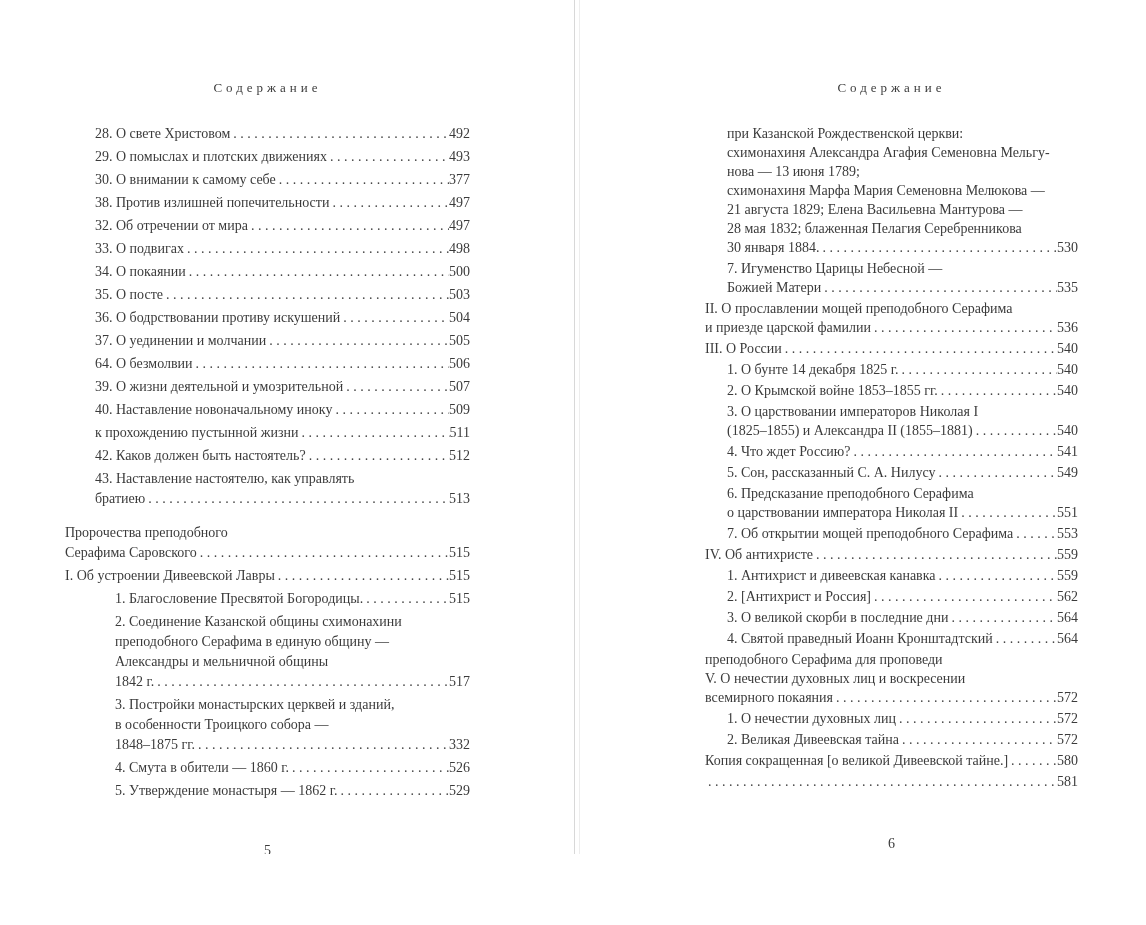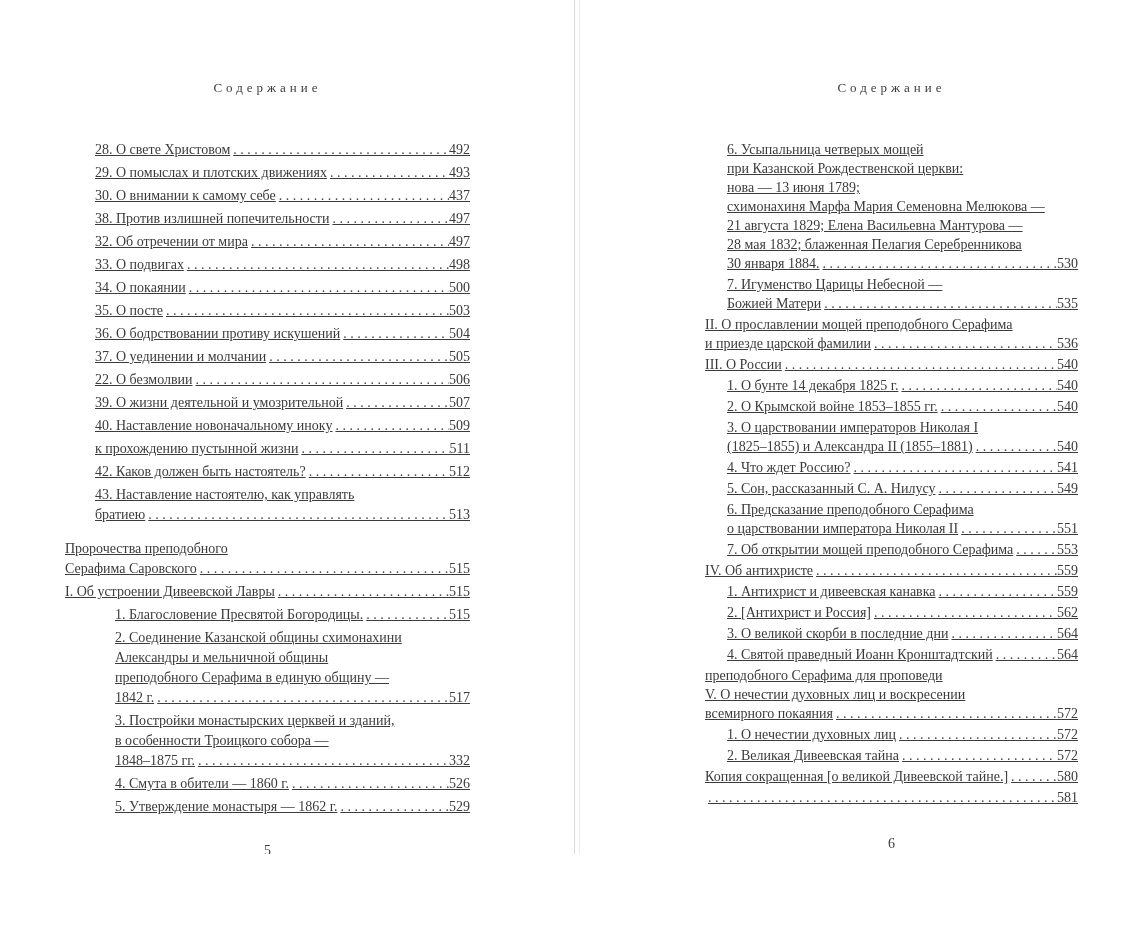--- a/index.html
+++ b/index.html
@@ -10,21 +10,21 @@
   .gutter{position:absolute;top:0;height:925px;width:1px;}
   .g1{left:574px;background:#d8d8d8;}
   .g2{left:579px;background:#ededed;}
   .page{position:absolute;top:80px;}
   .page-left{left:65px;width:405px;}
   .page-right{left:705px;width:373px;}
   .hdr{
     text-align:center;font-size:13px;letter-spacing:4px;color:#3d3d3d;
     font-weight:normal;
   }
-  .entries{margin-top:44px;text-decoration:underline;}
+  .entries{margin-top:28px;}
   .entry{font-size:14px;}
   .page-left .entry{line-height:20px;margin-bottom:3px;}
   .page-right .entry{line-height:19px;margin-bottom:2px;}
   .entry.gap{margin-top:14px;}
   .page-left .ind-1{padding-left:30px;}
   .page-left .ind-2{padding-left:50px;}
   .page-right .ind-1{padding-left:22px;}
   .tline{white-space:nowrap;}
   .tline.last{display:flex;align-items:baseline;white-space:normal;}
   .ttl{white-space:nowrap;flex-shrink:0;}
@@ -59,21 +59,21 @@
           <div class="tline last">
             <span class="ttl">29. О помыслах и плотских движениях</span>
             <span class="dots">. . . . . . . . . . . . . . . . . . . . . . . . . . . . . . . . . . . . . . . . . . . . . . . . . . . . . . . . . . . . . . . . . . . . . . . . . . . . . . . . . . . . . . . . . . . . . . . . . . . . . . . . . . . . . . . . . . . . . . . . </span>
             <span class="pg">493</span>
           </div>
         </div>
         <div class="entry ind-1">
           <div class="tline last">
             <span class="ttl">30. О внимании к самому себе</span>
             <span class="dots">. . . . . . . . . . . . . . . . . . . . . . . . . . . . . . . . . . . . . . . . . . . . . . . . . . . . . . . . . . . . . . . . . . . . . . . . . . . . . . . . . . . . . . . . . . . . . . . . . . . . . . . . . . . . . . . . . . . . . . . . </span>
-            <span class="pg">437</span>
+            <span class="pg">377</span>
           </div>
         </div>
         <div class="entry ind-1">
           <div class="tline last">
             <span class="ttl">38. Против излишней попечительности</span>
             <span class="dots">. . . . . . . . . . . . . . . . . . . . . . . . . . . . . . . . . . . . . . . . . . . . . . . . . . . . . . . . . . . . . . . . . . . . . . . . . . . . . . . . . . . . . . . . . . . . . . . . . . . . . . . . . . . . . . . . . . . . . . . . </span>
             <span class="pg">497</span>
           </div>
         </div>
         <div class="entry ind-1">
@@ -113,21 +113,21 @@
         </div>
         <div class="entry ind-1">
           <div class="tline last">
             <span class="ttl">37. О уединении и молчании</span>
             <span class="dots">. . . . . . . . . . . . . . . . . . . . . . . . . . . . . . . . . . . . . . . . . . . . . . . . . . . . . . . . . . . . . . . . . . . . . . . . . . . . . . . . . . . . . . . . . . . . . . . . . . . . . . . . . . . . . . . . . . . . . . . . </span>
             <span class="pg">505</span>
           </div>
         </div>
         <div class="entry ind-1">
           <div class="tline last">
-            <span class="ttl">22. О безмолвии</span>
+            <span class="ttl">64. О безмолвии</span>
             <span class="dots">. . . . . . . . . . . . . . . . . . . . . . . . . . . . . . . . . . . . . . . . . . . . . . . . . . . . . . . . . . . . . . . . . . . . . . . . . . . . . . . . . . . . . . . . . . . . . . . . . . . . . . . . . . . . . . . . . . . . . . . . </span>
             <span class="pg">506</span>
           </div>
         </div>
         <div class="entry ind-1">
           <div class="tline last">
             <span class="ttl">39. О жизни деятельной и умозрительной</span>
             <span class="dots">. . . . . . . . . . . . . . . . . . . . . . . . . . . . . . . . . . . . . . . . . . . . . . . . . . . . . . . . . . . . . . . . . . . . . . . . . . . . . . . . . . . . . . . . . . . . . . . . . . . . . . . . . . . . . . . . . . . . . . . . </span>
             <span class="pg">507</span>
           </div>
@@ -178,22 +178,22 @@
         </div>
         <div class="entry ind-2">
           <div class="tline last">
             <span class="ttl">1. Благословение Пресвятой Богородицы.</span>
             <span class="dots">. . . . . . . . . . . . . . . . . . . . . . . . . . . . . . . . . . . . . . . . . . . . . . . . . . . . . . . . . . . . . . . . . . . . . . . . . . . . . . . . . . . . . . . . . . . . . . . . . . . . . . . . . . . . . . . . . . . . . . . . </span>
             <span class="pg">515</span>
           </div>
         </div>
         <div class="entry ind-2">
           <div class="tline">2. Соединение Казанской общины схимонахини</div>
+          <div class="tline">преподобного Серафима в единую общину —</div>
           <div class="tline">Александры и мельничной общины</div>
-          <div class="tline">преподобного Серафима в единую общину —</div>
           <div class="tline last">
             <span class="ttl">1842 г.</span>
             <span class="dots">. . . . . . . . . . . . . . . . . . . . . . . . . . . . . . . . . . . . . . . . . . . . . . . . . . . . . . . . . . . . . . . . . . . . . . . . . . . . . . . . . . . . . . . . . . . . . . . . . . . . . . . . . . . . . . . . . . . . . . . . </span>
             <span class="pg">517</span>
           </div>
         </div>
         <div class="entry ind-2">
           <div class="tline">3. Постройки монастырских церквей и зданий,</div>
           <div class="tline">в особенности Троицкого собора —</div>
           <div class="tline last">
@@ -216,22 +216,22 @@
             <span class="pg">529</span>
           </div>
         </div>
       </div>
   </div>
 
   <div class="page page-right">
     <div class="hdr">Содержание</div>
     <div class="entries">
         <div class="entry ind-1">
-          <div class="tline">6. Усыпальница четверых мощей</div>
           <div class="tline">при Казанской Рождественской церкви:</div>
+          <div class="tline">схимонахиня Александра Агафия Семеновна Мельгу-</div>
           <div class="tline">нова — 13 июня 1789;</div>
           <div class="tline">схимонахиня Марфа Мария Семеновна Мелюкова —</div>
           <div class="tline">21 августа 1829; Елена Васильевна Мантурова —</div>
           <div class="tline">28 мая 1832; блаженная Пелагия Серебренникова</div>
           <div class="tline last">
             <span class="ttl">30 января 1884.</span>
             <span class="dots">. . . . . . . . . . . . . . . . . . . . . . . . . . . . . . . . . . . . . . . . . . . . . . . . . . . . . . . . . . . . . . . . . . . . . . . . . . . . . . . . . . . . . . . . . . . . . . . . . . . . . . . . . . . . . . . . . . . . . . . . </span>
             <span class="pg">530</span>
           </div>
         </div>

